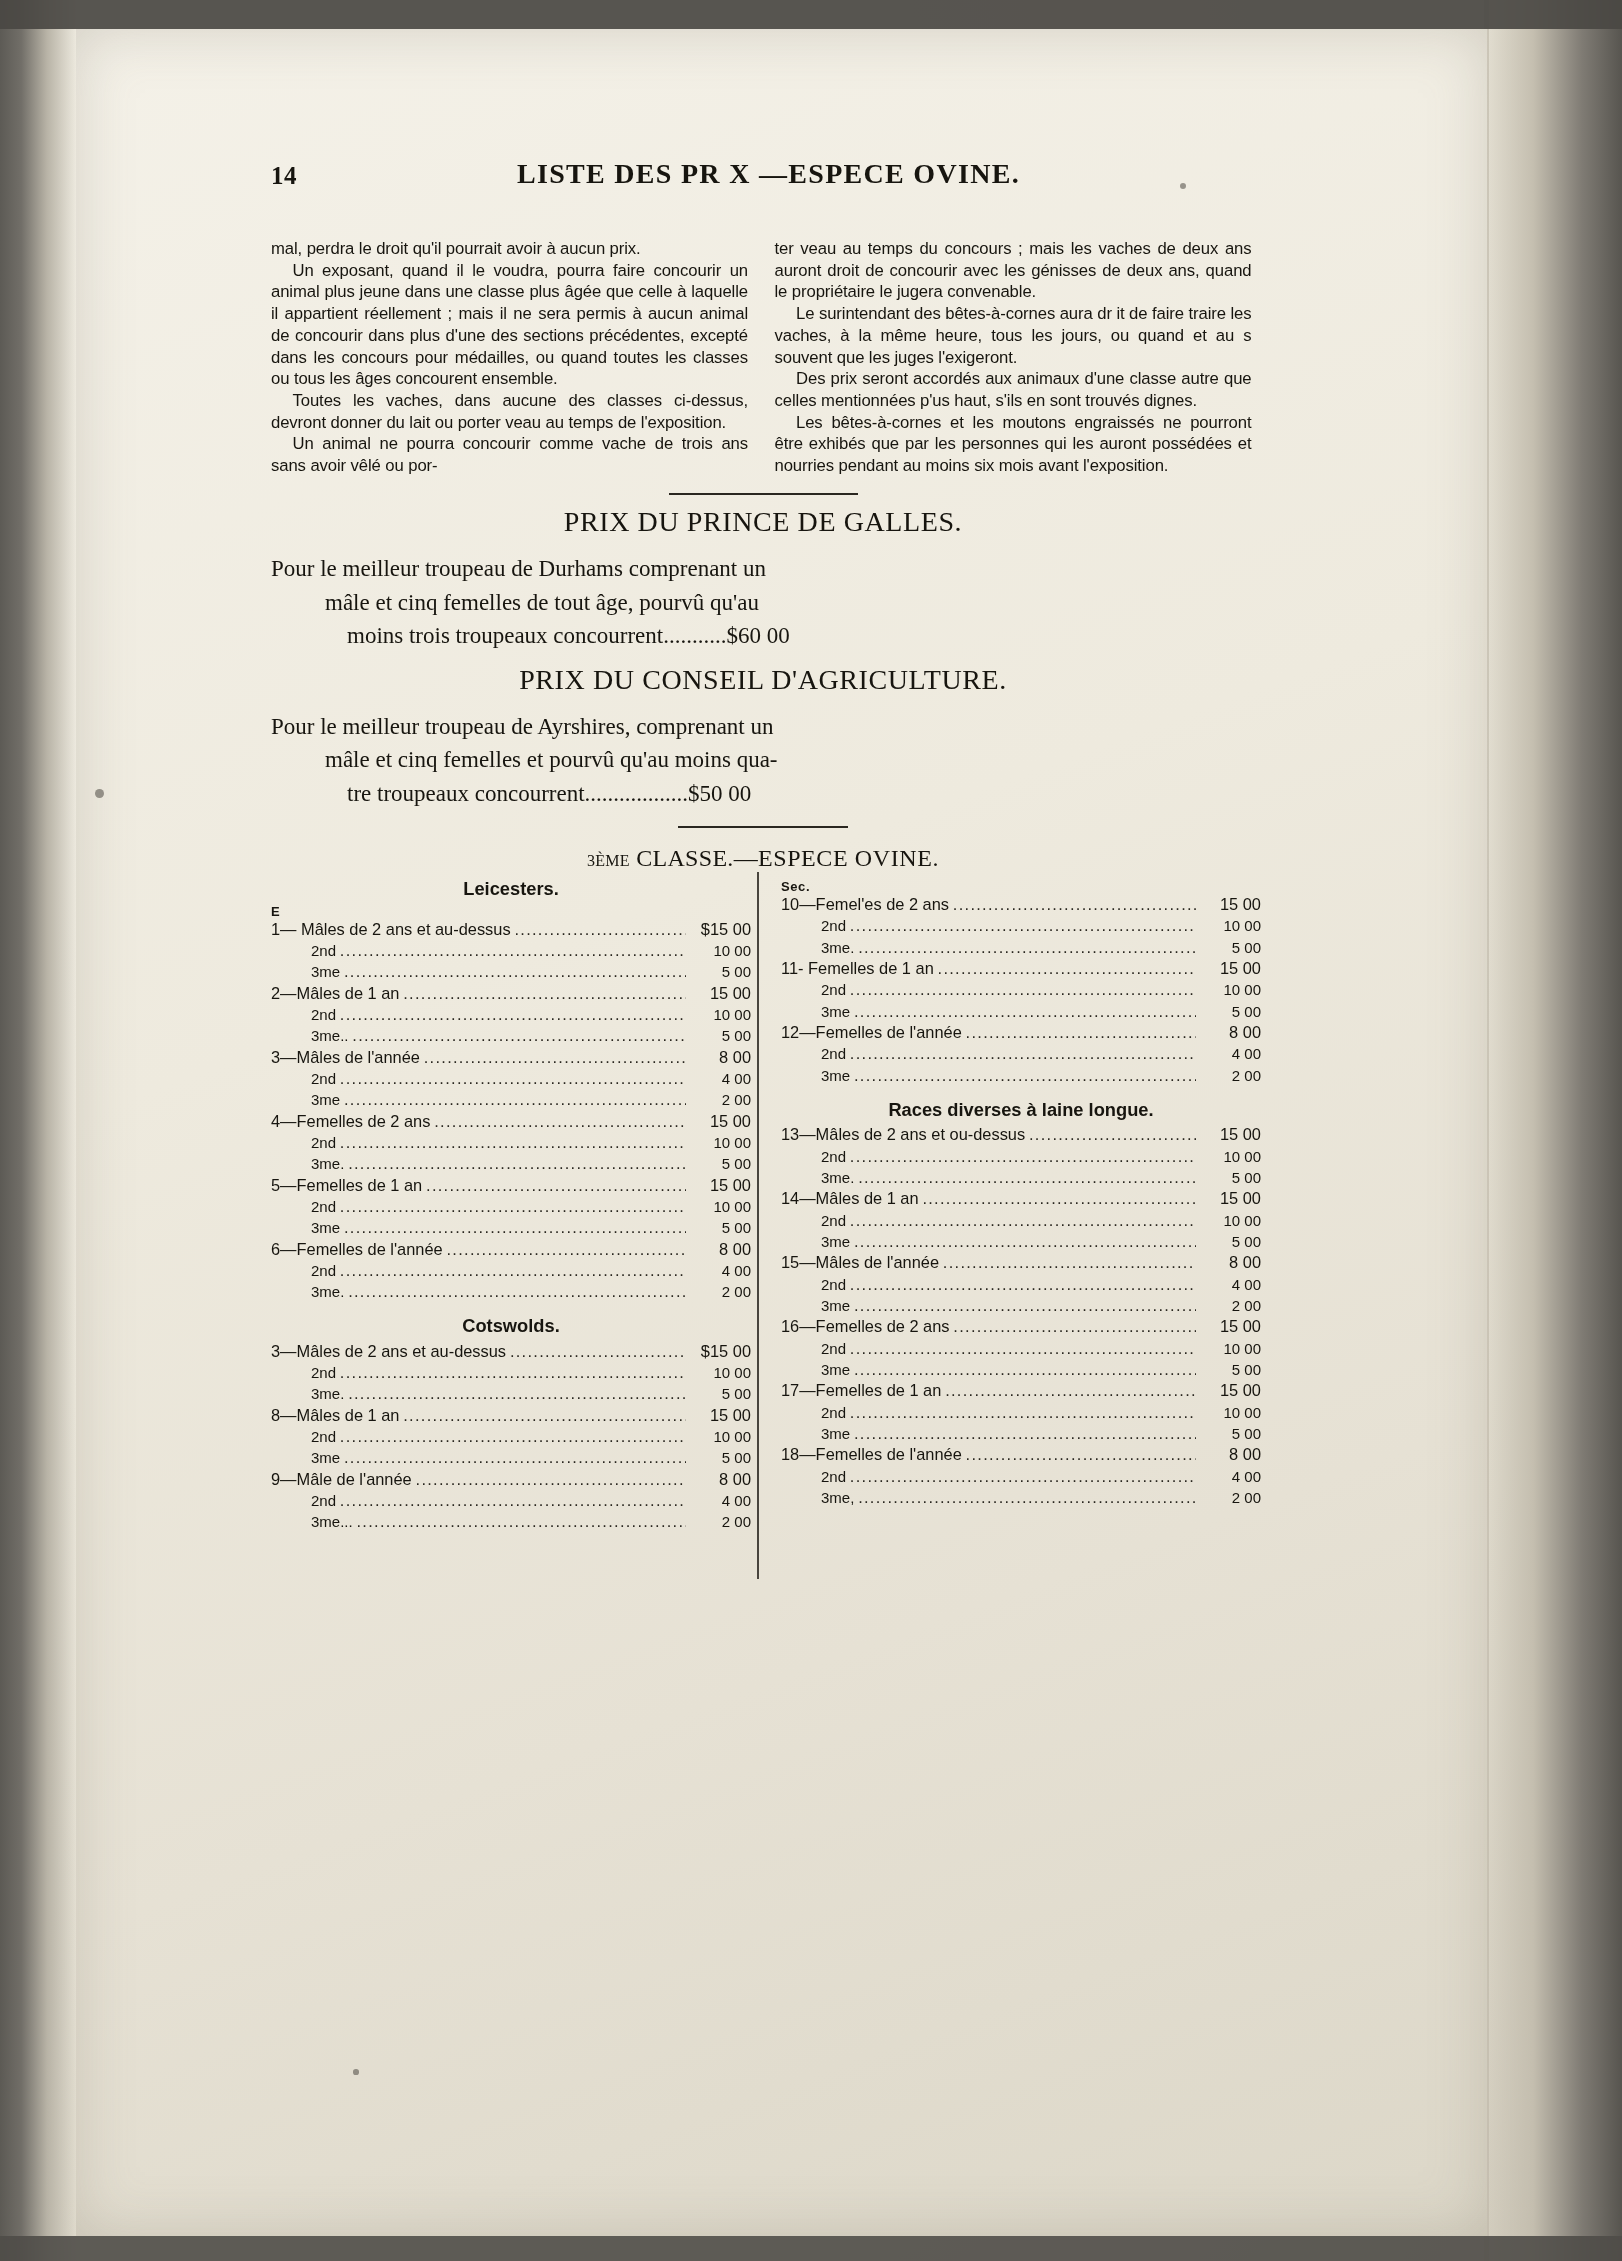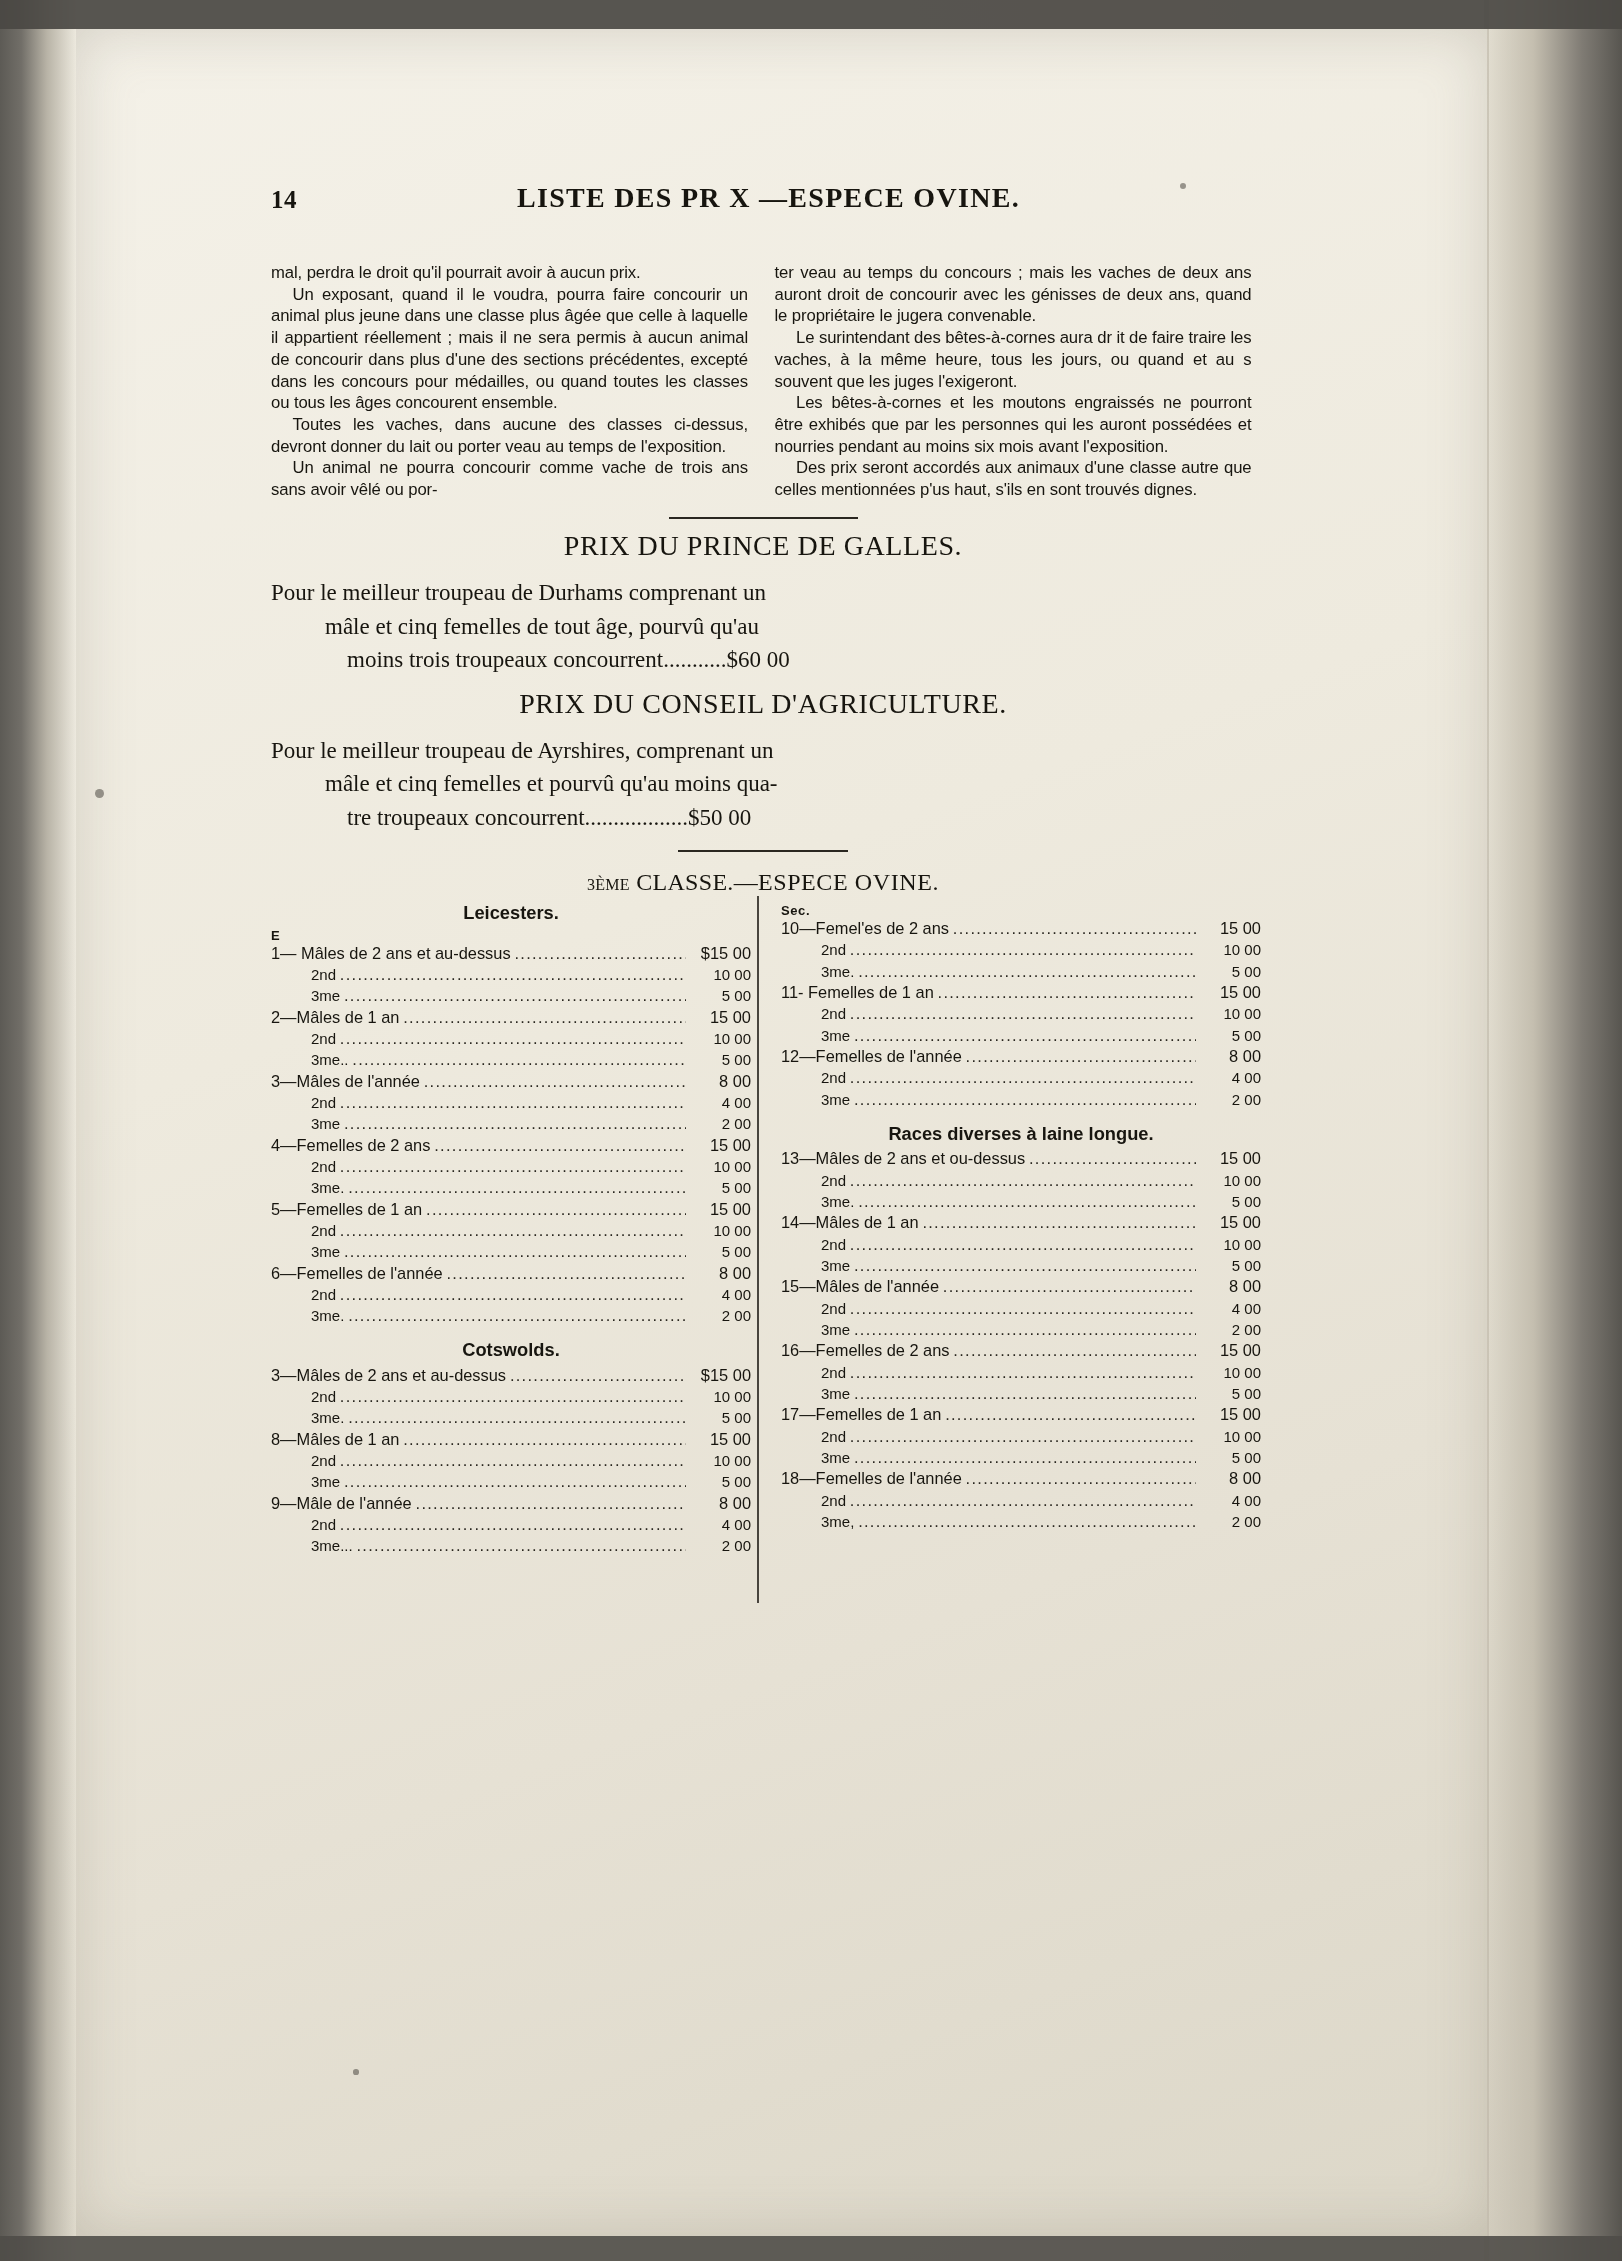--- a/index.html
+++ b/index.html
@@ -15,21 +15,21 @@
   .edge-left{position:absolute;left:0;top:0;width:76px;height:2261px;
      background:linear-gradient(90deg,#55534e 0%, #6b6862 28%, #b6b1a4 62%, rgba(222,217,203,0) 100%);opacity:.95;}
   .edge-right{position:absolute;right:0;top:0;width:136px;height:2261px;
      background:linear-gradient(270deg,#4f4d48 0%, #7a766f 30%, #c3bdae 66%, rgba(222,217,203,0) 100%);opacity:.95;}
   .fold{position:absolute;right:134px;top:0;width:5px;height:2261px;background:#b9b3a4;opacity:.55;}
 
   .sheet{position:absolute;left:76px;top:29px;width:1411px;height:2207px;
      background:linear-gradient(160deg,#f4f1e8 0%,#eeeade 40%,#e6e1d4 70%,#dcd7c8 100%);
      box-shadow:inset 0 0 57px rgba(120,112,95,.25);}
 
-  .content{position:absolute;left:271px;top:182px;width:984px;color:#17150f;}
+  .content{position:absolute;left:271px;top:158px;width:984px;color:#17150f;}
 
   .hdr{position:relative;height:44px;}
   .folio{position:absolute;left:0;top:3.8px;font-size:25px;font-weight:700;letter-spacing:0.6px;}
   .hdr-title{position:absolute;left:227px;top:0;font-size:28px;letter-spacing:1.3px;font-weight:700;margin-left:19px;}
 
   .cols{display:flex;gap:26.5px;margin-top:36px;}
   .col{width:477px;font-size:16.7px;line-height:1.30;text-align:justify;
        font-family:"Liberation Sans",sans-serif;letter-spacing:-0.1px;}
   .col p{margin:0;text-indent:21.5px;}
   .col p.first{text-indent:0;}
@@ -91,22 +91,22 @@
     <div class="cols">
       <div class="col">
         <p class="first">mal, perdra le droit qu'il pourrait avoir à aucun prix.</p>
         <p>Un exposant, quand il le voudra, pourra faire concourir un animal plus jeune dans une classe plus âgée que celle à laquelle il appartient réellement ; mais il ne sera permis à aucun animal de concourir dans plus d'une des sections précédentes, excepté dans les concours pour médailles, ou quand toutes les classes ou tous les âges concourent ensemble.</p>
         <p>Toutes les vaches, dans aucune des classes ci-dessus, devront donner du lait ou porter veau au temps de l'exposition.</p>
         <p>Un animal ne pourra concourir comme vache de trois ans sans avoir vêlé ou por-</p>
       </div>
       <div class="col">
         <p class="first">ter veau au temps du concours ; mais les vaches de deux ans auront droit de concourir avec les génisses de deux ans, quand le propriétaire le jugera convenable.</p>
         <p>Le surintendant des bêtes-à-cornes aura dr it de faire traire les vaches, à la même heure, tous les jours, ou quand et au s souvent que les juges l'exigeront.</p>
+        <p>Des prix seront accordés aux animaux d'une classe autre que celles mentionnées p'us haut, s'ils en sont trouvés dignes.</p>
         <p>Les bêtes-à-cornes et les moutons engraissés ne pourront être exhibés que par les personnes qui les auront possédées et nourries pendant au moins six mois avant l'exposition.</p>
-        <p>Des prix seront accordés aux animaux d'une classe autre que celles mentionnées p'us haut, s'ils en sont trouvés dignes.</p>
       </div>
     </div>
 
     <div class="rule"></div>
 
     <h2 class="section">PRIX DU PRINCE DE GALLES.</h2>
     <div class="award">
       <span class="l1">Pour le meilleur troupeau de Durhams comprenant un</span>
       <span class="l2">mâle et cinq femelles de tout âge, pourvû qu'au</span>
       <span class="l3"><span>moins trois troupeaux concourrent</span><span>...........</span><span>$60  00</span></span>

